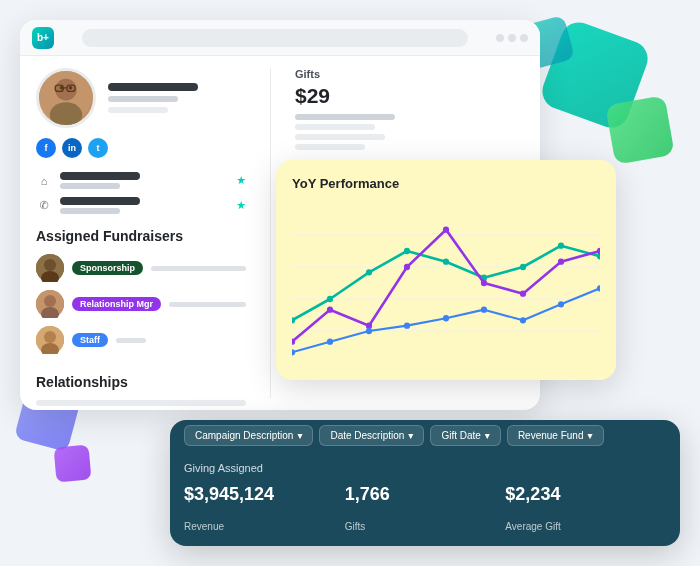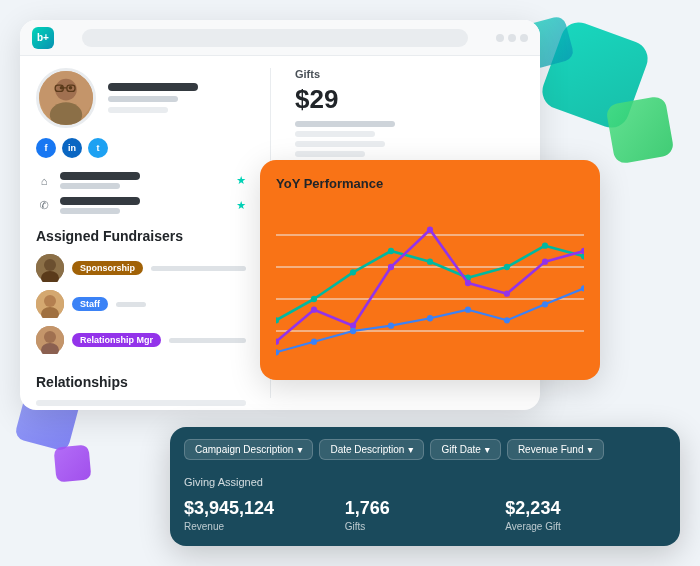--- a/index.html
+++ b/index.html
@@ -230,37 +230,37 @@
       border-radius: 50%;
       flex-shrink: 0;
     }
     .tag {
       padding: 2px 8px;
       border-radius: 12px;
       font-size: 9px;
       font-weight: 600;
       color: white;
     }
-    .tag-teal { background: #a16207; }
+    .tag-teal { background: #14532d; }
     .tag-purple { background: #9333ea; }
     .tag-blue { background: #3b82f6; }
     .fundraiser-line {
       height: 5px;
       background: #dee2e6;
       border-radius: 3px;
       flex: 1;
     }
     .giving-header {
       font-size: 11px;
       font-weight: 600;
       color: #495057;
       margin-bottom: 4px;
     }
     .giving-amount {
-      font-size: 26px;
+      font-size: 21px;
       font-weight: 700;
       color: #212529;
     }
     .giving-lines {
       display: flex;
       flex-direction: column;
       gap: 4px;
       margin-top: 6px;
     }
 
@@ -284,24 +284,24 @@
       font-size: 12px;
       font-weight: 700;
       color: #212529;
       margin-bottom: 8px;
     }
 
     
     .chart-card {
       position: absolute;
       top: 160px;
-      left: 260px;
+      left: 276px;
       width: 340px;
       height: 220px;
-      background: #f97316;
+      background: #fef9c3;
       border-radius: 16px;
       box-shadow: 0 8px 32px rgba(0,0,0,0.15);
       padding: 16px;
       overflow: hidden;
     }
     .chart-title {
       font-size: 13px;
       font-weight: 700;
       color: #212529;
       margin-bottom: 12px;
@@ -320,21 +320,21 @@
       background: #1a4a5c;
       border-radius: 16px;
       box-shadow: 0 8px 32px rgba(0,0,0,0.2);
       overflow: hidden;
     }
 
     
     .filters-row {
       display: flex;
       gap: 6px;
-      padding: 12px 14px 8px;
+      padding: 5px 14px 8px;
       flex-wrap: wrap;
     }
     .filter-btn {
       background: rgba(255,255,255,0.12);
       border: 1px solid rgba(255,255,255,0.2);
       border-radius: 6px;
       padding: 4px 10px;
       display: flex;
       align-items: center;
       gap: 4px;
@@ -359,21 +359,21 @@
       margin-bottom: 10px;
     }
     .metrics-row {
       display: flex;
       gap: 0;
     }
     .metric {
       flex: 1;
       display: flex;
       flex-direction: column;
-      gap: 2px;
+      gap: 16px;
     }
     .metric-value {
       font-size: 18px;
       font-weight: 700;
       color: #ffffff;
     }
     .metric-label {
       font-size: 10px;
       color: rgba(255,255,255,0.7);
       font-weight: 500;
@@ -486,40 +486,40 @@
             <svg width="28" height="28" viewBox="0 0 28 28">
                 <circle cx="14" cy="14" r="14" fill="#8b6f47"></circle>
                 <circle cx="14" cy="11" r="6" fill="#6b4f2f"></circle>
                 <ellipse cx="14" cy="24" rx="9" ry="7" fill="#5a3a1a"></ellipse>
               </svg>
           </div>
           <div class="tag tag-teal">Sponsorship</div>
           <div class="fundraiser-line"></div>
         </div>
         <div class="fundraiser-row">
+          <div class="fundraiser-avatar face2">
+            <svg width="28" height="28" viewBox="0 0 28 28">
+                <circle cx="14" cy="14" r="14" fill="#c4956a"></circle>
+                <circle cx="14" cy="11" r="6" fill="#a07050"></circle>
+                <ellipse cx="14" cy="24" rx="9" ry="7" fill="#8b6050"></ellipse>
+              </svg>
+          </div>
+          <div class="tag tag-purple">Relationship Mgr</div>
+          <div class="fundraiser-line"></div>
+        </div>
+        <div class="fundraiser-row">
           <div class="fundraiser-avatar face3">
             <svg width="28" height="28" viewBox="0 0 28 28">
                 <circle cx="14" cy="14" r="14" fill="#d4a870"></circle>
                 <circle cx="14" cy="11" r="6" fill="#b48050"></circle>
                 <ellipse cx="14" cy="24" rx="9" ry="7" fill="#a07040"></ellipse>
               </svg>
           </div>
           <div class="tag tag-blue">Staff</div>
           <div class="fundraiser-line" style="max-width:30px;"></div>
-        </div>
-        <div class="fundraiser-row">
-          <div class="fundraiser-avatar face2">
-            <svg width="28" height="28" viewBox="0 0 28 28">
-                <circle cx="14" cy="14" r="14" fill="#c4956a"></circle>
-                <circle cx="14" cy="11" r="6" fill="#a07050"></circle>
-                <ellipse cx="14" cy="24" rx="9" ry="7" fill="#8b6050"></ellipse>
-              </svg>
-          </div>
-          <div class="tag tag-purple">Relationship Mgr</div>
-          <div class="fundraiser-line"></div>
         </div>
       </div>
 
       <div class="relationships-section">
         <div class="section-title">Relationships</div>
         <div class="rel-lines">
           <div class="rel-line" style="width:100%;"></div>
           <div class="rel-line" style="width:85%;"></div>
           <div class="rel-line" style="width:90%;"></div>
 

